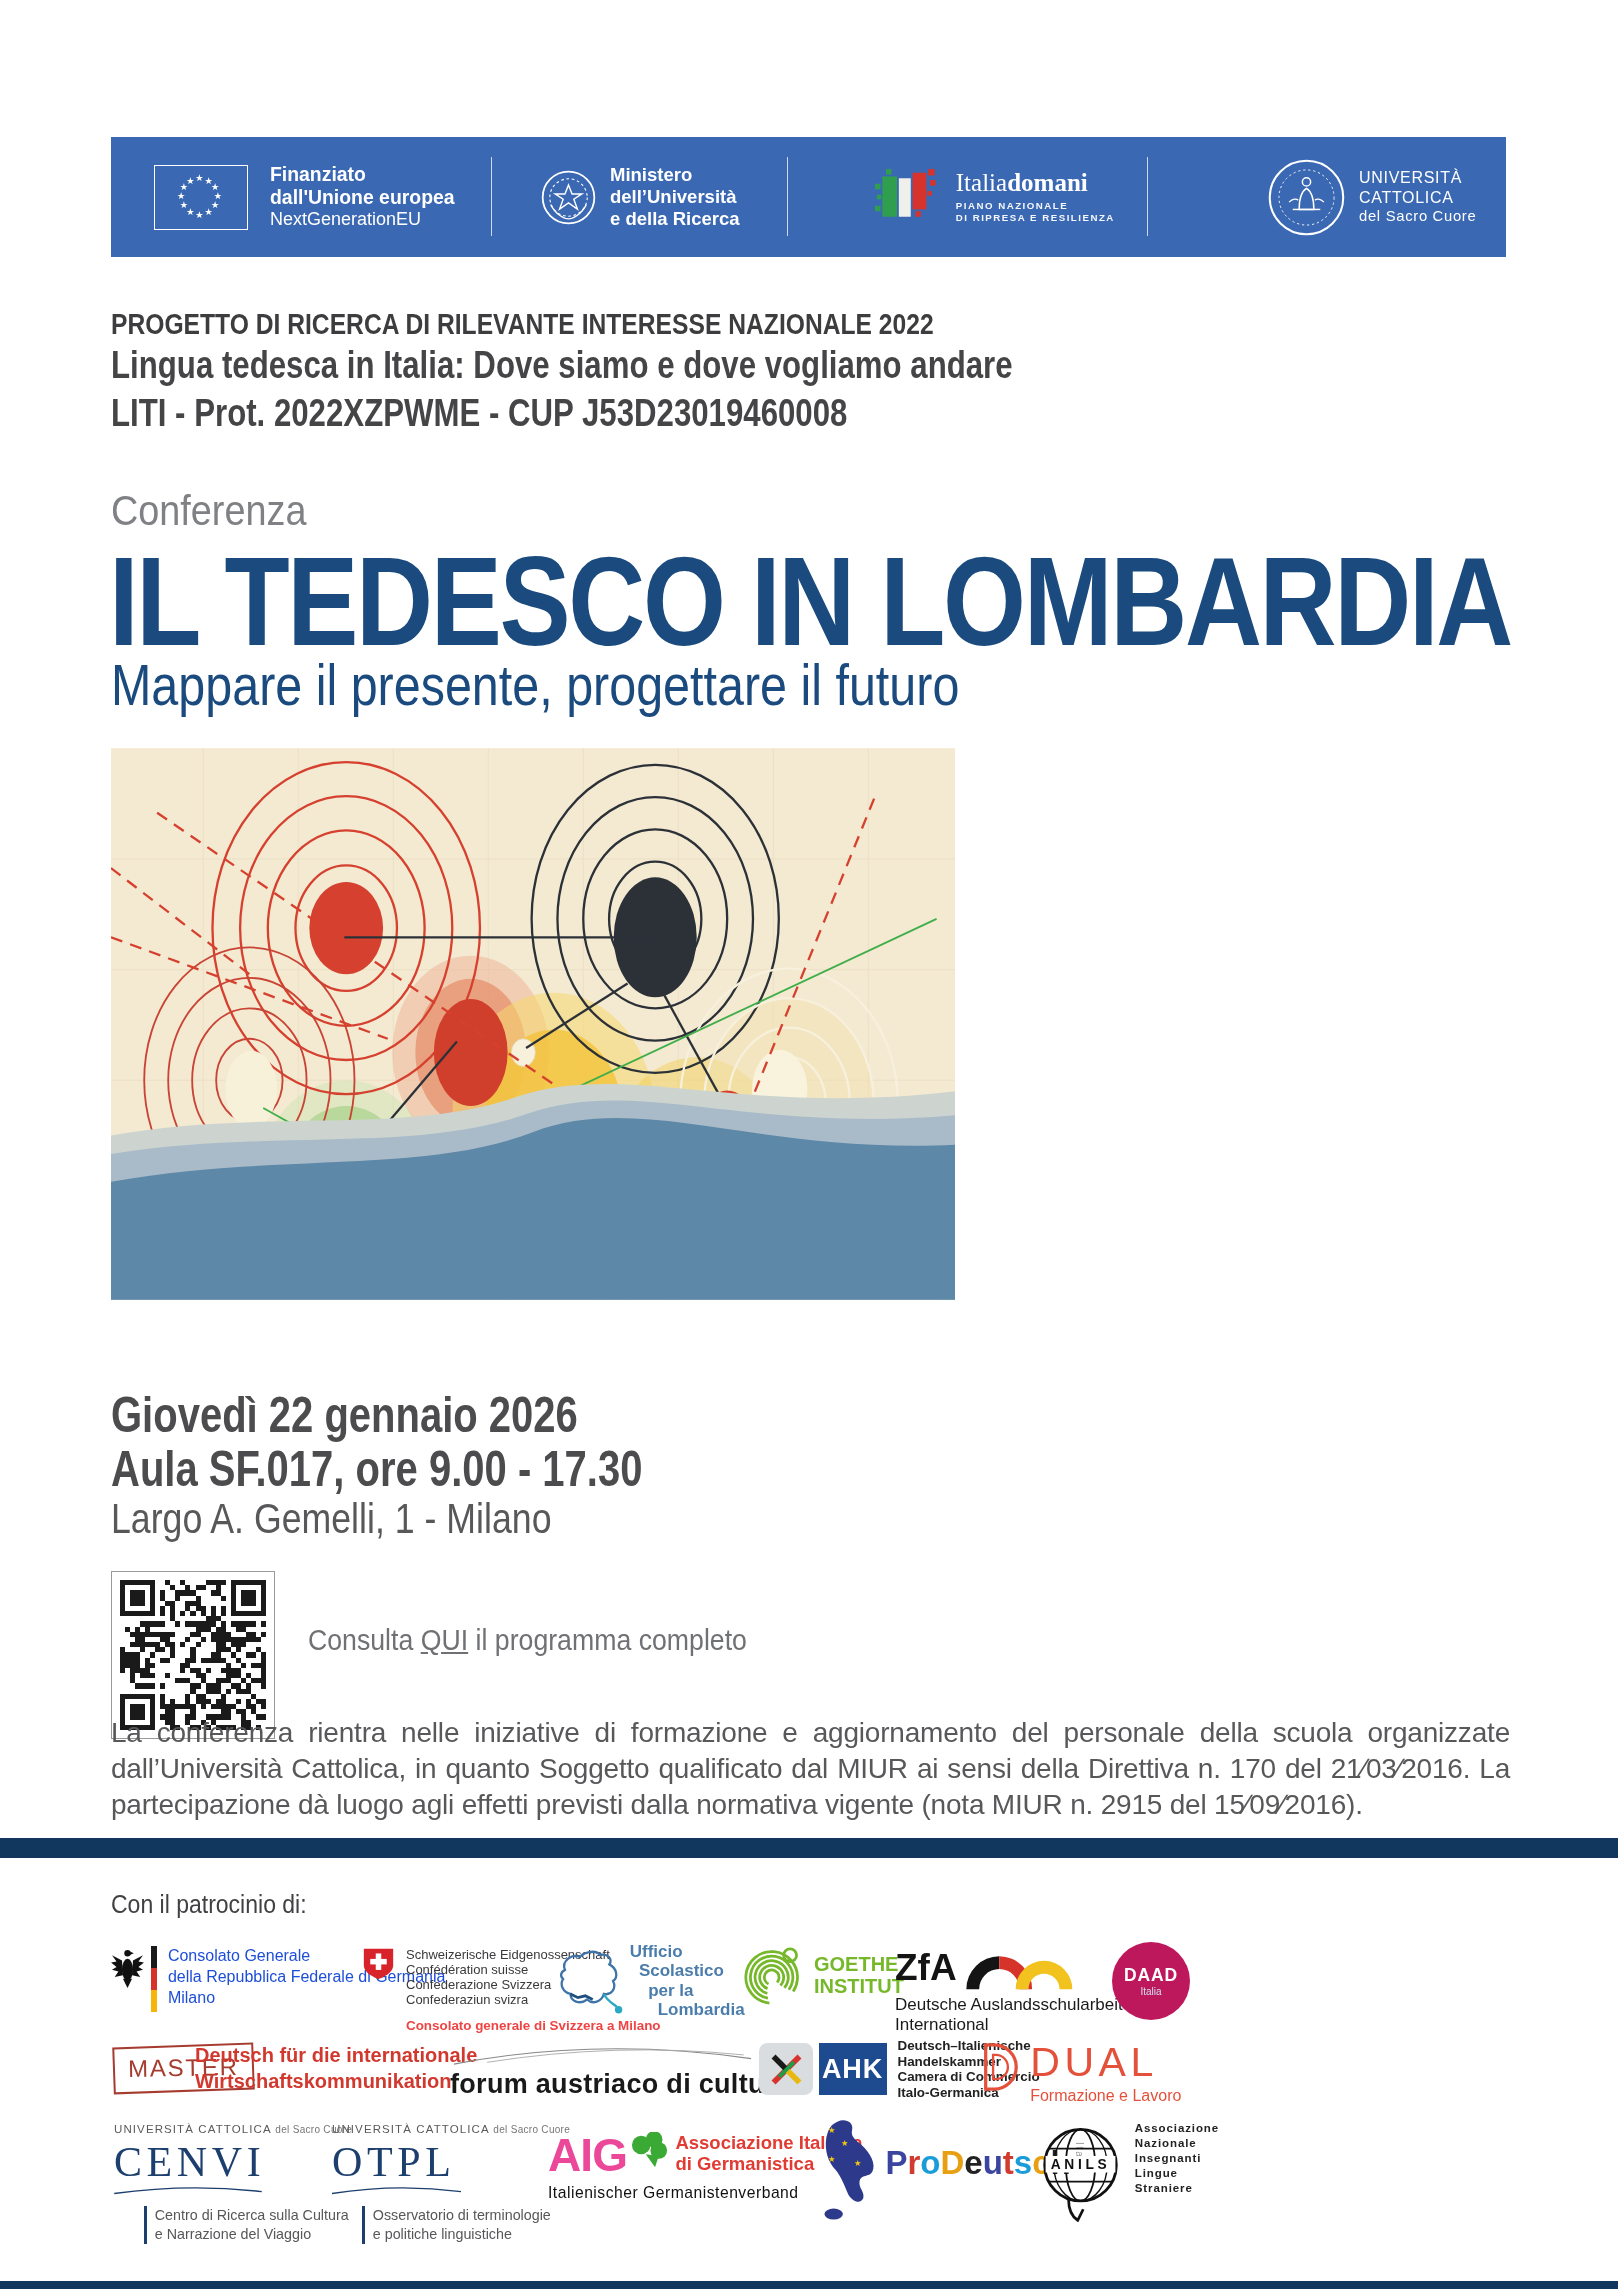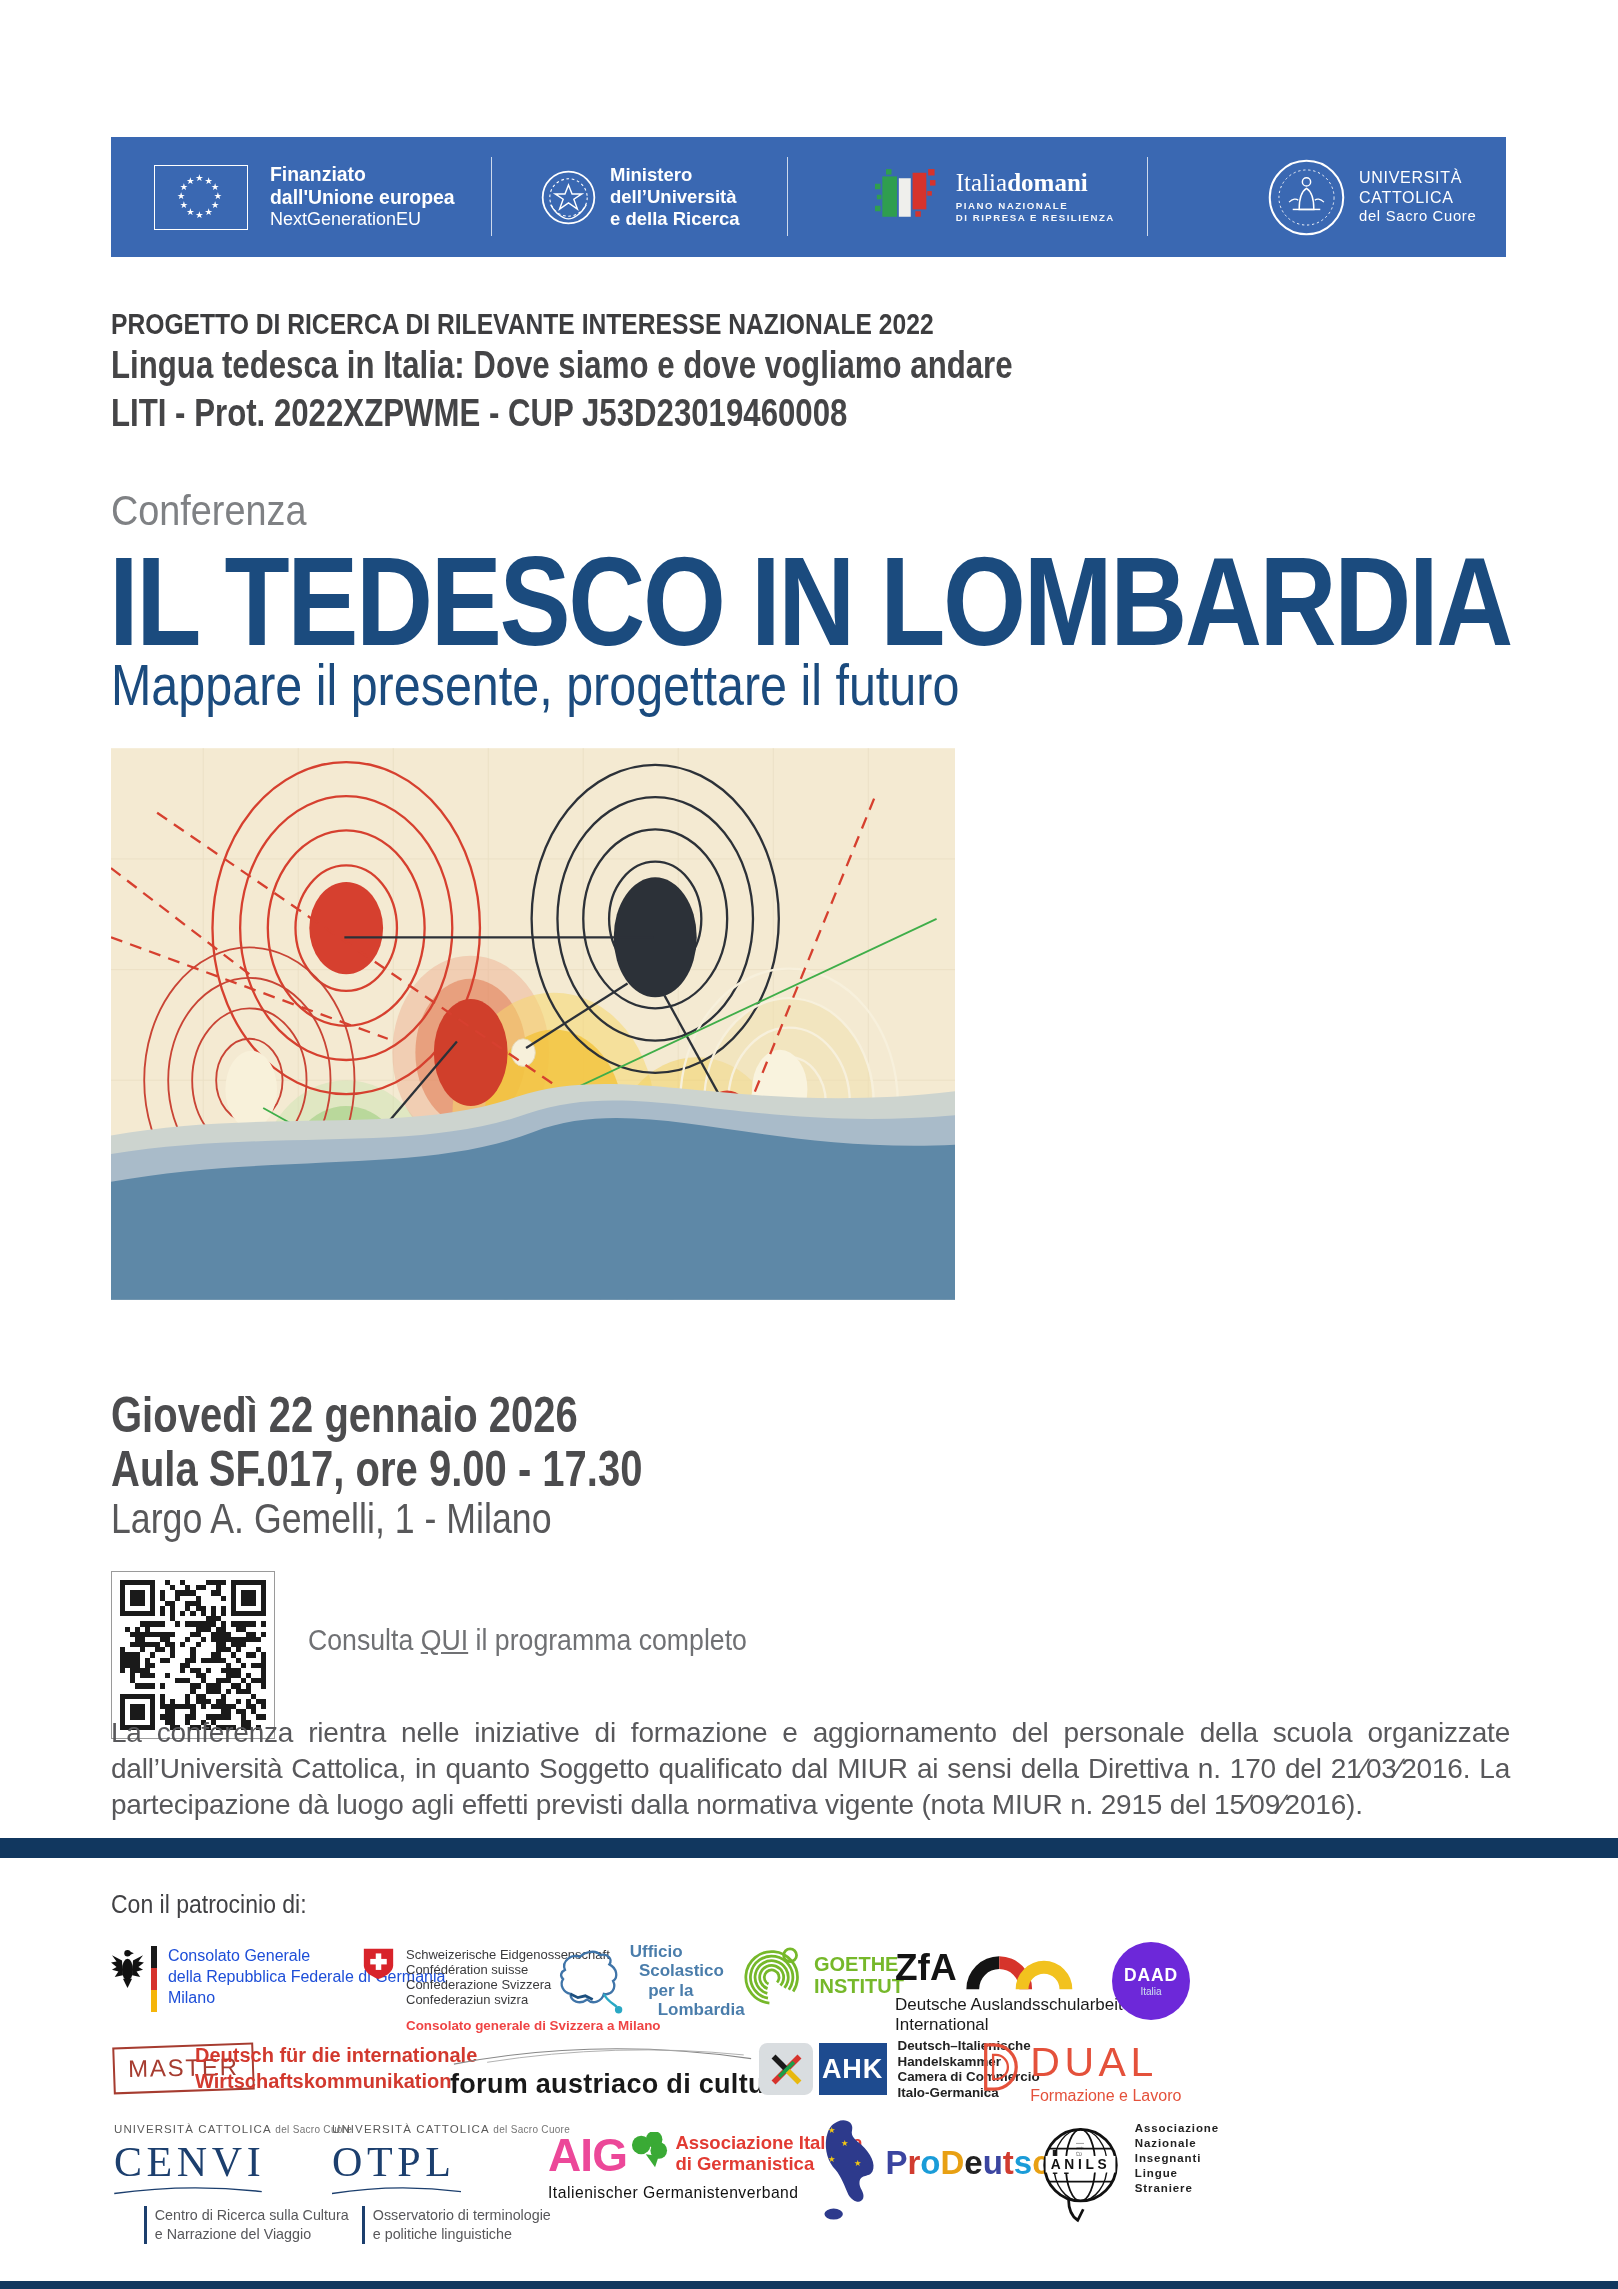--- a/index.html
+++ b/index.html
@@ -50,21 +50,21 @@
   .lg{position:absolute;display:flex;align-items:flex-start;}
   .de-txt{font-size:16px;color:#1d4ed8;margin-left:11px;line-height:1.3;}
   .tricolor{width:5.5px;height:66px;margin-left:7.4px;display:flex;flex-direction:column;flex:0 0 auto;}
   .tricolor div{flex:1;}
   .ch-lines{font-size:13px;color:#3a3a3c;line-height:15px;margin-left:11px;}
   .ch-bold{font-weight:bold;font-size:13.4px;margin-top:11px;color:#ef4444;}
   .usr-txt{font-size:17px;color:#4a7dab;line-height:1.14;margin-left:3.7px;font-weight:bold;}
   .goethe-txt{font-size:20px;font-weight:bold;color:#76b82a;line-height:1.08;margin-left:11px;}
   .zfa-abbr{font-size:37px;font-weight:bold;color:#141414;line-height:1;}
   .zfa-lines{font-size:17px;color:#1a1a1a;line-height:1.18;margin-top:3.7px;}
-  .daad{left:1112px;top:1942px;width:78px;height:78px;border-radius:50%;background:#6d28d9;color:#fff;
+  .daad{left:1112px;top:1942px;width:78px;height:78px;border-radius:50%;background:#be185d;color:#fff;
         display:flex;flex-direction:column;align-items:center;justify-content:center;}
   .daad .d1{font-weight:bold;font-size:17.5px;letter-spacing:0.9px;}
   .daad .d2{font-size:10px;color:#cfe0f1;}
 
   .master-box{border:2.3px solid #a63c30;transform:rotate(-2deg);padding:7.4px 13px;display:inline-block;}
   .master-box span{display:inline-block;transform:rotate(1deg);font-size:24px;letter-spacing:1.8px;color:#a63c30;}
   .master-red{font-size:20px;font-weight:bold;color:#d2392e;line-height:1.3;}
   .forum-txt{font-size:27px;font-weight:bold;color:#191919;letter-spacing:0.3px;}
   .forum-sup{font-size:12px;vertical-align:super;font-weight:bold;}
   .ahk-gray{width:54px;height:52px;background:#d9dde0;border-radius:8.3px;display:flex;align-items:center;justify-content:center;}

